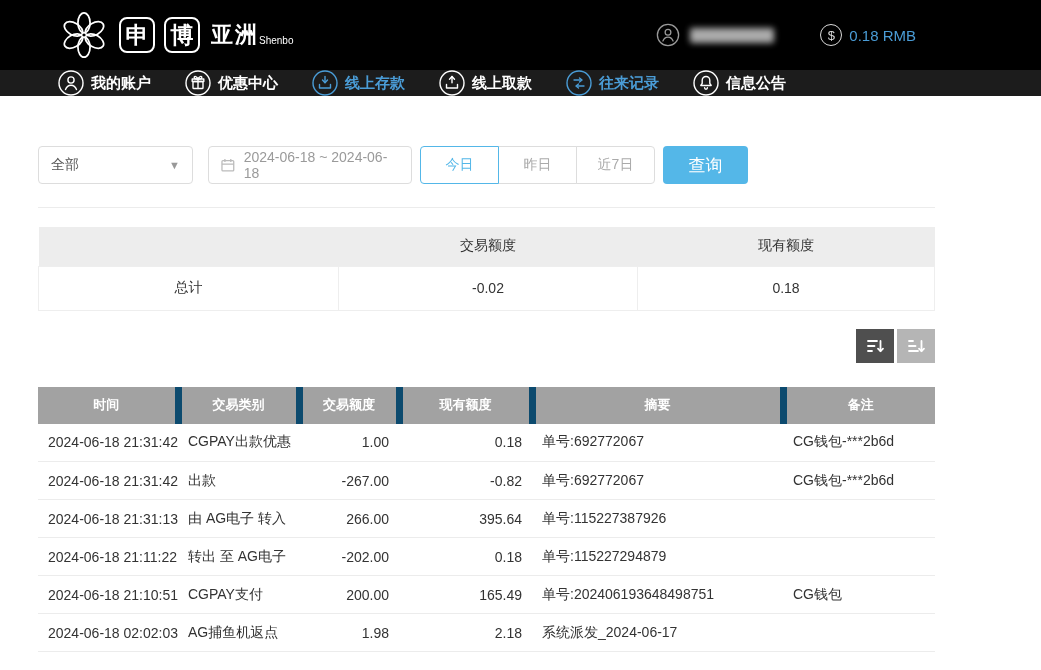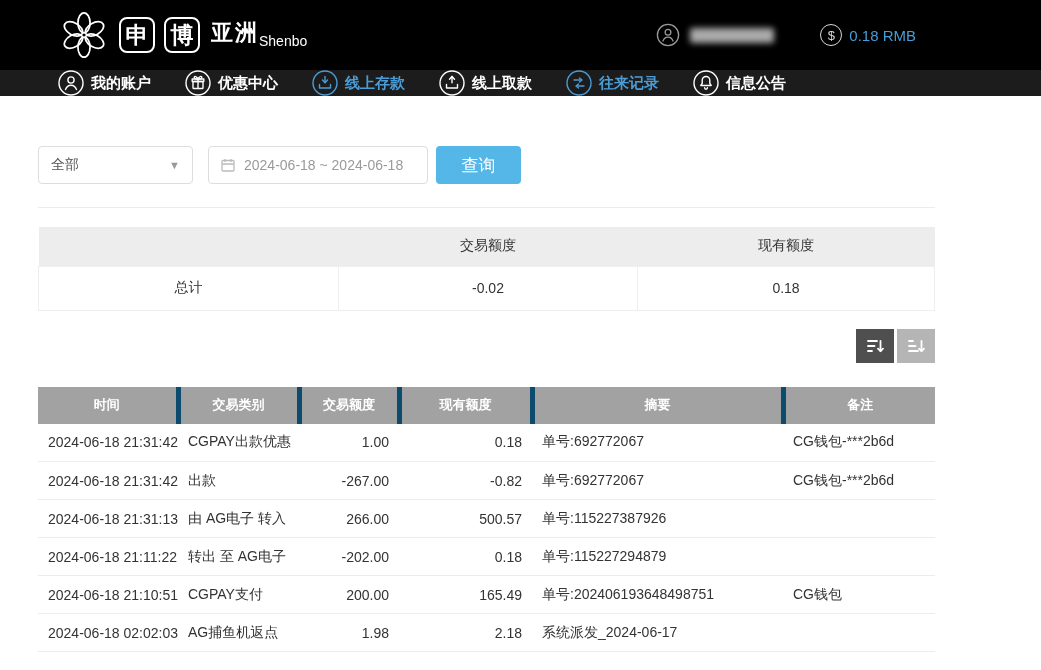--- a/index.html
+++ b/index.html
@@ -6,40 +6,40 @@
   html,body{width:1041px;height:670px;overflow:hidden;background:#fff;
     font-family:"Liberation Sans","DejaVu Sans",sans-serif;}
   
   .topbar{height:70px;background:#000;display:flex;align-items:center;padding:0 125px 0 58px}
   .logo{display:flex;align-items:center;gap:9px;cursor:pointer}
   .flower{width:52px;height:52px;flex:0 0 auto}
   .logo-box{display:inline-flex;align-items:center;justify-content:center;width:36px;height:36px;
     border:2px solid #fff;border-radius:8px;color:#fff;font-size:23px;font-weight:bold}
   .logo-right{display:flex;line-height:1;margin-left:2px}
   .logo-region{color:#fff;font-size:22px;font-weight:bold;letter-spacing:2px}
-  .logo-en{color:#fff;font-size:14px;margin-top:12px;align-self:flex-end}
+  .logo-en{color:#fff;font-size:10px;margin-top:12px;align-self:flex-end}
   .userinfo{margin-left:auto;display:flex;align-items:center}
   .acct-ic{width:24px;height:24px;color:#999;display:flex}
   .blurname{width:84px;height:15px;margin-left:10px;background:#c9c9c9;border-radius:2px;
     filter:blur(3px);opacity:.85}
   .dollar{margin-left:46px;width:22px;height:22px;border:1.5px solid #d9d9d9;border-radius:50%;
     color:#d9d9d9;font-size:13px;display:flex;align-items:center;justify-content:center}
   .balance{margin-left:7px;color:#4a9cd6;font-size:15px}
   
   .nav{height:26px;background:#1c1c1c;display:flex;align-items:center;padding-left:58px;gap:34px}
   .nav-item{display:flex;align-items:center;gap:7px;color:#fff;font-size:15px;font-weight:bold;cursor:pointer;white-space:nowrap}
   .nav-item.active{color:#4a9cd6}
   .nav-item svg{width:26px;height:26px;display:block}
   
   .content{margin-left:38px;width:897px}
   .filters{margin-top:50px;display:flex;align-items:center}
   .select{width:155px;height:38px;border:1px solid #ddd;border-radius:4px;display:flex;align-items:center;
     justify-content:space-between;padding:4px 12px;color:#555;font-size:14px;cursor:pointer;background:#fff}
   .caret{color:#999;font-size:11px}
-  .dateinput{margin-left:15px;width:220px;height:38px;border:1px solid #ddd;border-radius:4px;display:flex;
+  .dateinput{margin-left:15px;width:204px;height:38px;border:1px solid #ddd;border-radius:4px;display:flex;
     align-items:center;gap:8px;padding:0 11px;color:#9a9a9a;font-size:14px;cursor:text;background:#fff}
   .dateinput svg{width:16px;height:16px}
   .btn-group{margin-left:8px;display:flex}
   .qbtn{width:79px;height:38px;background:#fff;border:1px solid #ddd;color:#aaa;font-size:14px;
     margin-left:-1px;cursor:pointer}
   .qbtn:first-child{margin-left:0;border-radius:4px 0 0 4px}
   .qbtn:last-child{border-radius:0 4px 4px 0}
   .qbtn.active{color:#54b7e8;border-color:#54b7e8;position:relative;z-index:1}
   .search-btn{margin-left:8px;width:85px;height:38px;background:#54b7e8;color:#fff;border:none;
     border-radius:4px;font-size:17px;cursor:pointer}
@@ -50,21 +50,21 @@
   .summary td{height:44px;text-align:center;border:1px solid #eee;background:#fff}
   
   .sortbar{margin-top:18px;display:flex;justify-content:flex-end;gap:3px}
   .sort-btn{width:38px;height:34px;border:none;display:flex;align-items:center;justify-content:center;cursor:pointer}
   .sort-btn svg{width:20px;height:20px}
   .sort-desc{background:#4f4f4f}
   .sort-asc{background:#b5b5b5}
   
   .records{margin-top:24px;width:100%;border-collapse:collapse;table-layout:fixed;font-size:14px;color:#333}
   .records th{background:#a2a2a2;color:#fff;height:37px;font-size:13px;font-weight:bold;
-    border-right:5px solid #0c4a6e;text-align:center}
+    border-right:7px solid #0c4a6e;text-align:center}
   .records th:last-child{border-right:none}
   .records td{height:38px;border-bottom:1px solid #ececec;padding:0 10px;text-align:left;
     white-space:nowrap;overflow:hidden}
   .records td:nth-child(3),.records td:nth-child(4){text-align:right}
 </style>
 </head>
 <body>
 
 <header class="topbar">
   <div class="logo">
@@ -161,20 +161,25 @@
     <div class="select">
       <span>全部</span>
       <span class="caret">▼</span>
     </div>
     <div class="dateinput">
       <svg viewBox="0 0 16 16" fill="none" stroke="#bbb" stroke-width="1.3">
         <rect x="2" y="3.5" width="12" height="10.5" rx="1"></rect>
         <path d="M2 7h12M5 2v3M11 2v3"></path>
       </svg>
       <span>2024-06-18 ~ 2024-06-18</span>
+    </div>
+    <div class="btn-group">
+      <button class="qbtn active">今日</button>
+      <button class="qbtn">昨日</button>
+      <button class="qbtn">近7日</button>
     </div>
     <button class="search-btn">查询</button>
   </div>
 
   <div class="divider"></div>
 
   <table class="summary">
     <colgroup>
         <col style="width:300px">
         <col style="width:299px">
@@ -246,21 +251,21 @@
           <td>出款</td>
           <td>-267.00</td>
           <td>-0.82</td>
           <td>单号:692772067</td>
           <td>CG钱包-***2b6d</td>
         </tr>
         <tr>
           <td>2024-06-18 21:31:13</td>
           <td>由 AG电子 转入</td>
           <td>266.00</td>
-          <td>500.57</td>
+          <td>395.64</td>
           <td>单号:115227387926</td>
           <td></td>
         </tr>
         <tr>
           <td>2024-06-18 21:11:22</td>
           <td>转出 至 AG电子</td>
           <td>-202.00</td>
           <td>0.18</td>
           <td>单号:115227294879</td>
           <td></td>

